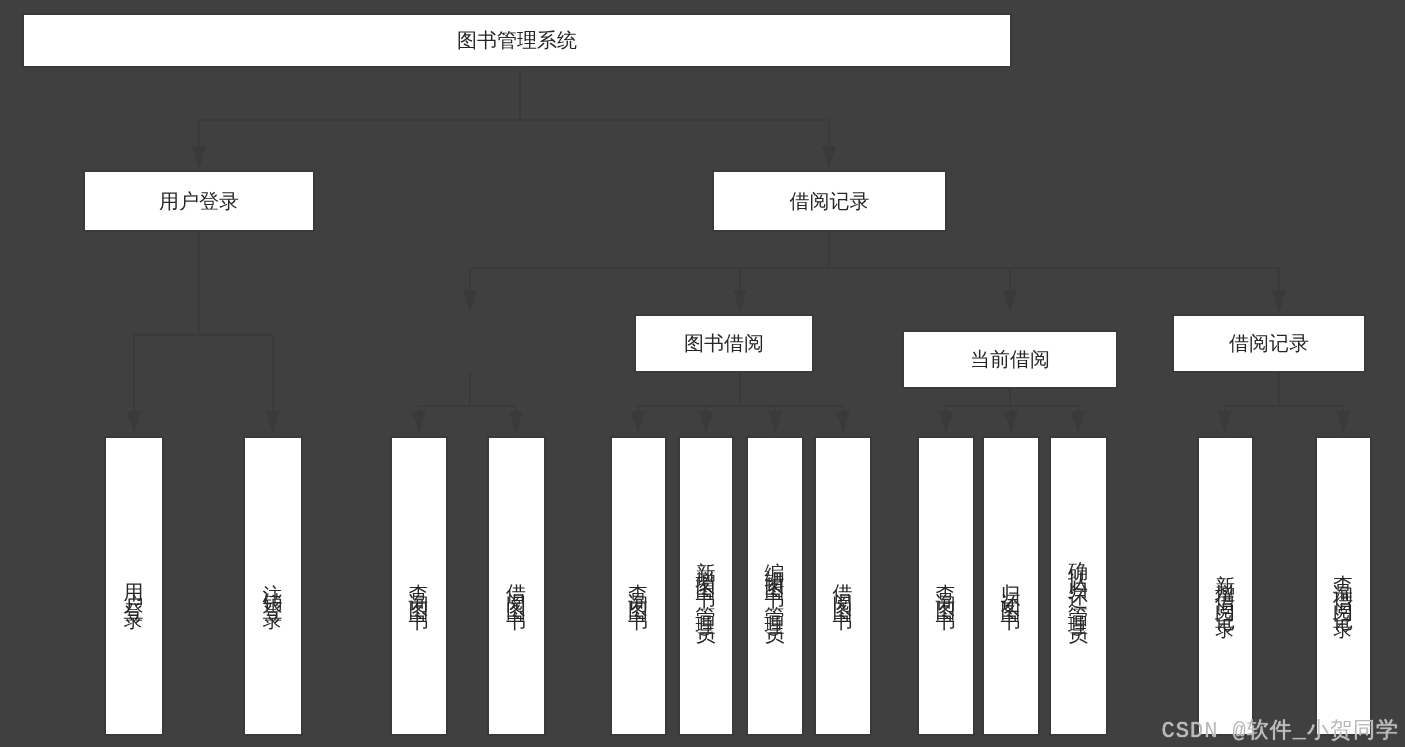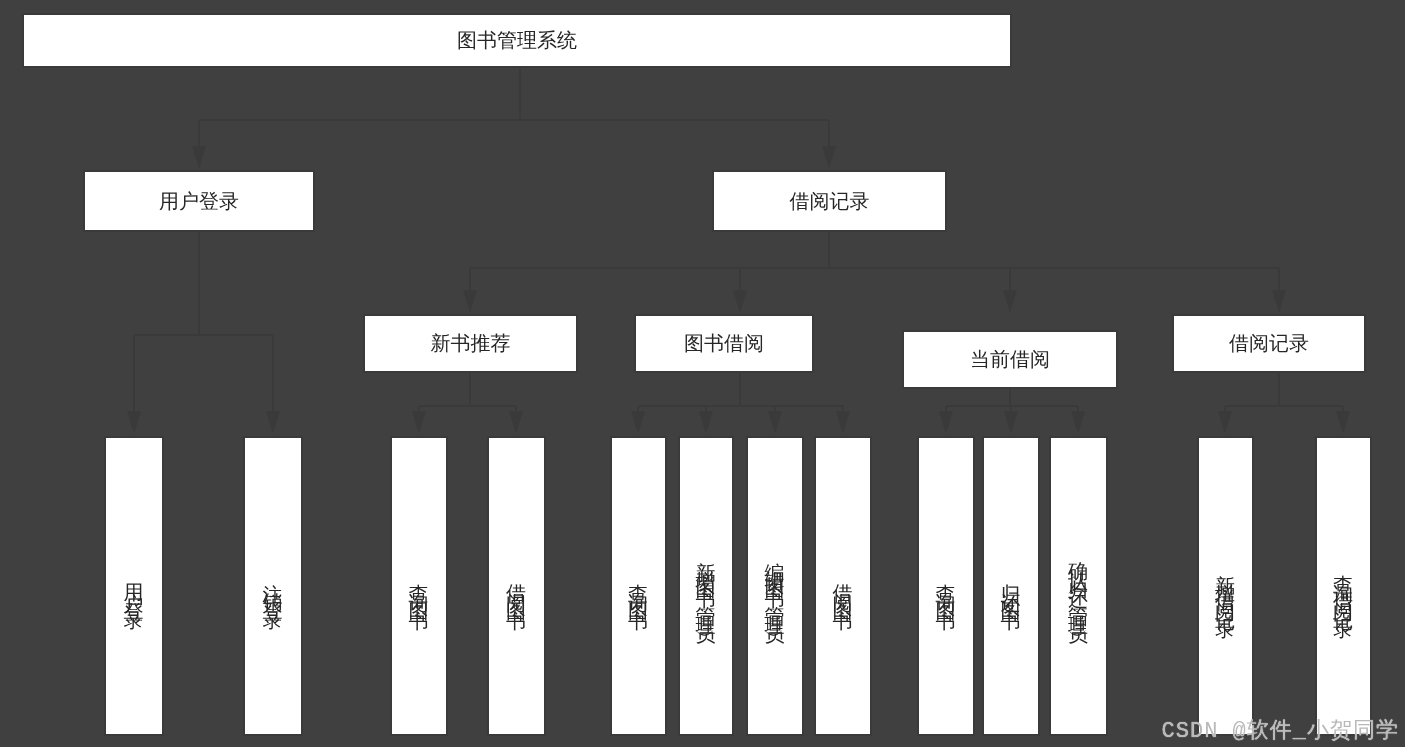--- a/index.html
+++ b/index.html
@@ -58,21 +58,20 @@
       <path d="M1218 411 h14 l-7 23 z"></path>
       <path d="M1336 411 h14 l-7 23 z"></path>
     </g>
   </svg>
 
   <div class="node h" style="left:22px;top:13px;width:990px;height:55px">图书管理系统</div>
 
   <div class="node h" style="left:83px;top:170px;width:232px;height:62px">用户登录</div>
   <div class="node h" style="left:712px;top:170px;width:235px;height:62px">借阅记录</div>
 
-  <div class="node h" style="left:363px;top:314px;width:215px;height:59px">新书推荐</div>
   <div class="node h" style="left:634px;top:314px;width:180px;height:59px">图书借阅</div>
   <div class="node h" style="left:902px;top:330px;width:216px;height:59px">当前借阅</div>
   <div class="node h" style="left:1172px;top:314px;width:194px;height:59px">借阅记录</div>
 
   <div class="node v" style="left:104px;top:436px;width:60px;height:300px">用户登录</div>
   <div class="node v" style="left:243px;top:436px;width:60px;height:300px">注销登录</div>
 
   <div class="node v" style="left:390px;top:436px;width:58px;height:300px">查询图书</div>
   <div class="node v" style="left:487px;top:436px;width:59px;height:300px">借阅图书</div>
 

